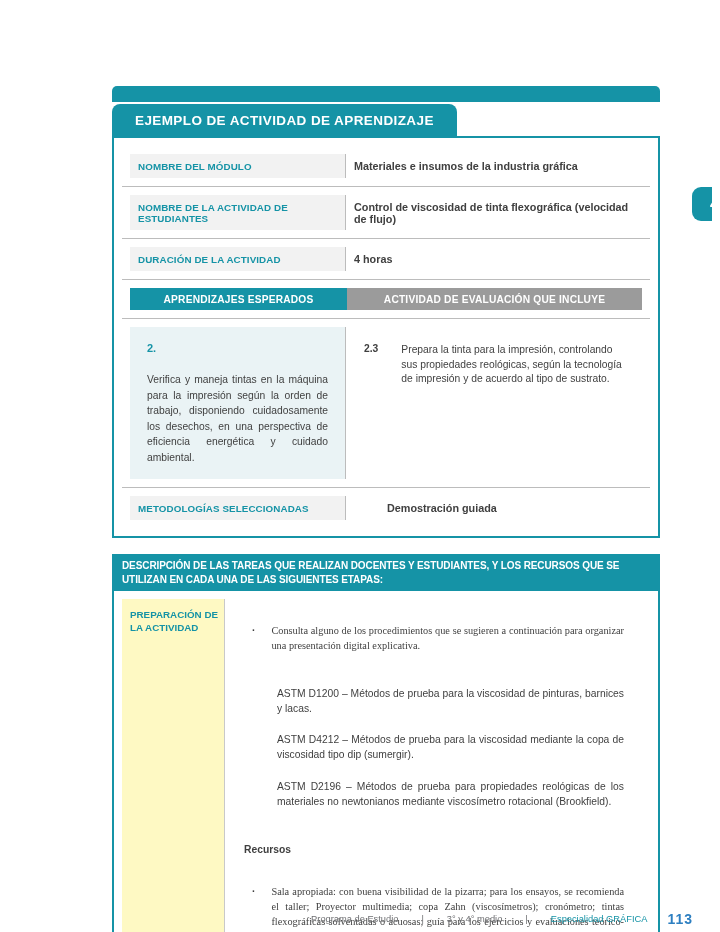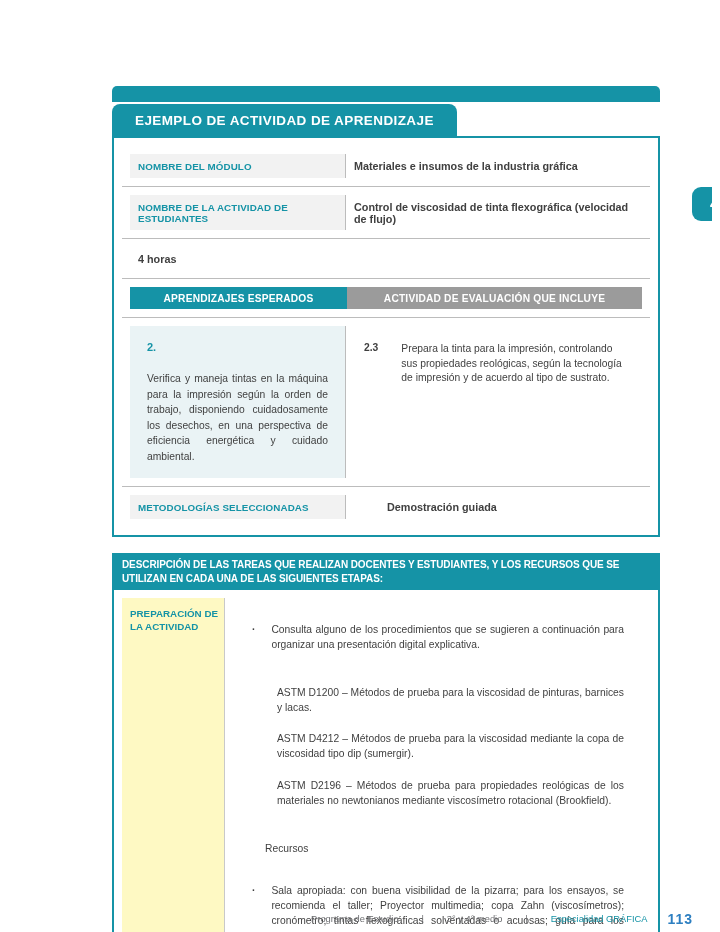--- a/index.html
+++ b/index.html
@@ -57,24 +57,24 @@
 
   .prep { display:flex; border:2px solid #1593a6; border-top:none; min-height:206px; position:relative; background:#ffffff; }
   .prep-label {
     width:103px; flex:0 0 103px; background:#fef9c3; color:#1593a6;
     font-size:9.8px; font-weight:bold; line-height:13px;
     padding:9px 4px 0 8px; border-right:1px solid #c9c9c9;
   }
   .prep-content { flex:1; padding:8px 10px 6px 11px; font-size:10.3px; line-height:15.3px; color:#3f3f3f; }
   .bullet-line { display:flex; }
   .bullet-dot { flex:0 0 11px; color:#3f3f3f; font-weight:bold; }
-  .bullet-text { flex:1; text-align:justify; }
+  .bullet-text { flex:1; text-align:justify;font-family:Liberation Serif, serif; }
   .astm-list { margin-left:25px; }
   .astm-item { text-align:justify; }
-  .resources-title { font-weight:normal; margin-top:9px; margin-bottom:2px;margin-left:21px; }
+  .resources-title { font-weight:bold; margin-top:9px; margin-bottom:2px; }
 
   .continue-arrow {
     position:absolute; right:7px; bottom:3px; width:0; height:0;
     border-left:9px solid transparent; border-right:9px solid transparent;
     border-top:9px solid #1593a6;
   }
 
   .section-tab {
     position:absolute; left:676px; top:171px; width:44px; height:34px;
     background:#1593a6; border-radius:9px; color:#ffffff;
@@ -109,20 +109,21 @@
         <div class="cell-label">NOMBRE DEL MÓDULO</div>
         <div class="cell-value">Materiales e insumos de la industria gráfica</div>
       </div>
 
       <div class="row">
         <div class="cell-label">NOMBRE DE LA ACTIVIDAD DE ESTUDIANTES</div>
         <div class="cell-value">Control de viscosidad de tinta flexográfica (velocidad de flujo)</div>
       </div>
 
       <div class="row">
+        <div class="cell-label">DURACIÓN DE LA ACTIVIDAD</div>
         <div class="cell-value">4 horas</div>
       </div>
 
       <div class="row">
         <div class="hdr-left">APRENDIZAJES ESPERADOS</div>
         <div class="hdr-right">ACTIVIDAD DE EVALUACIÓN QUE INCLUYE</div>
       </div>
 
       <div class="content-row">
         <div class="learning-cell">

